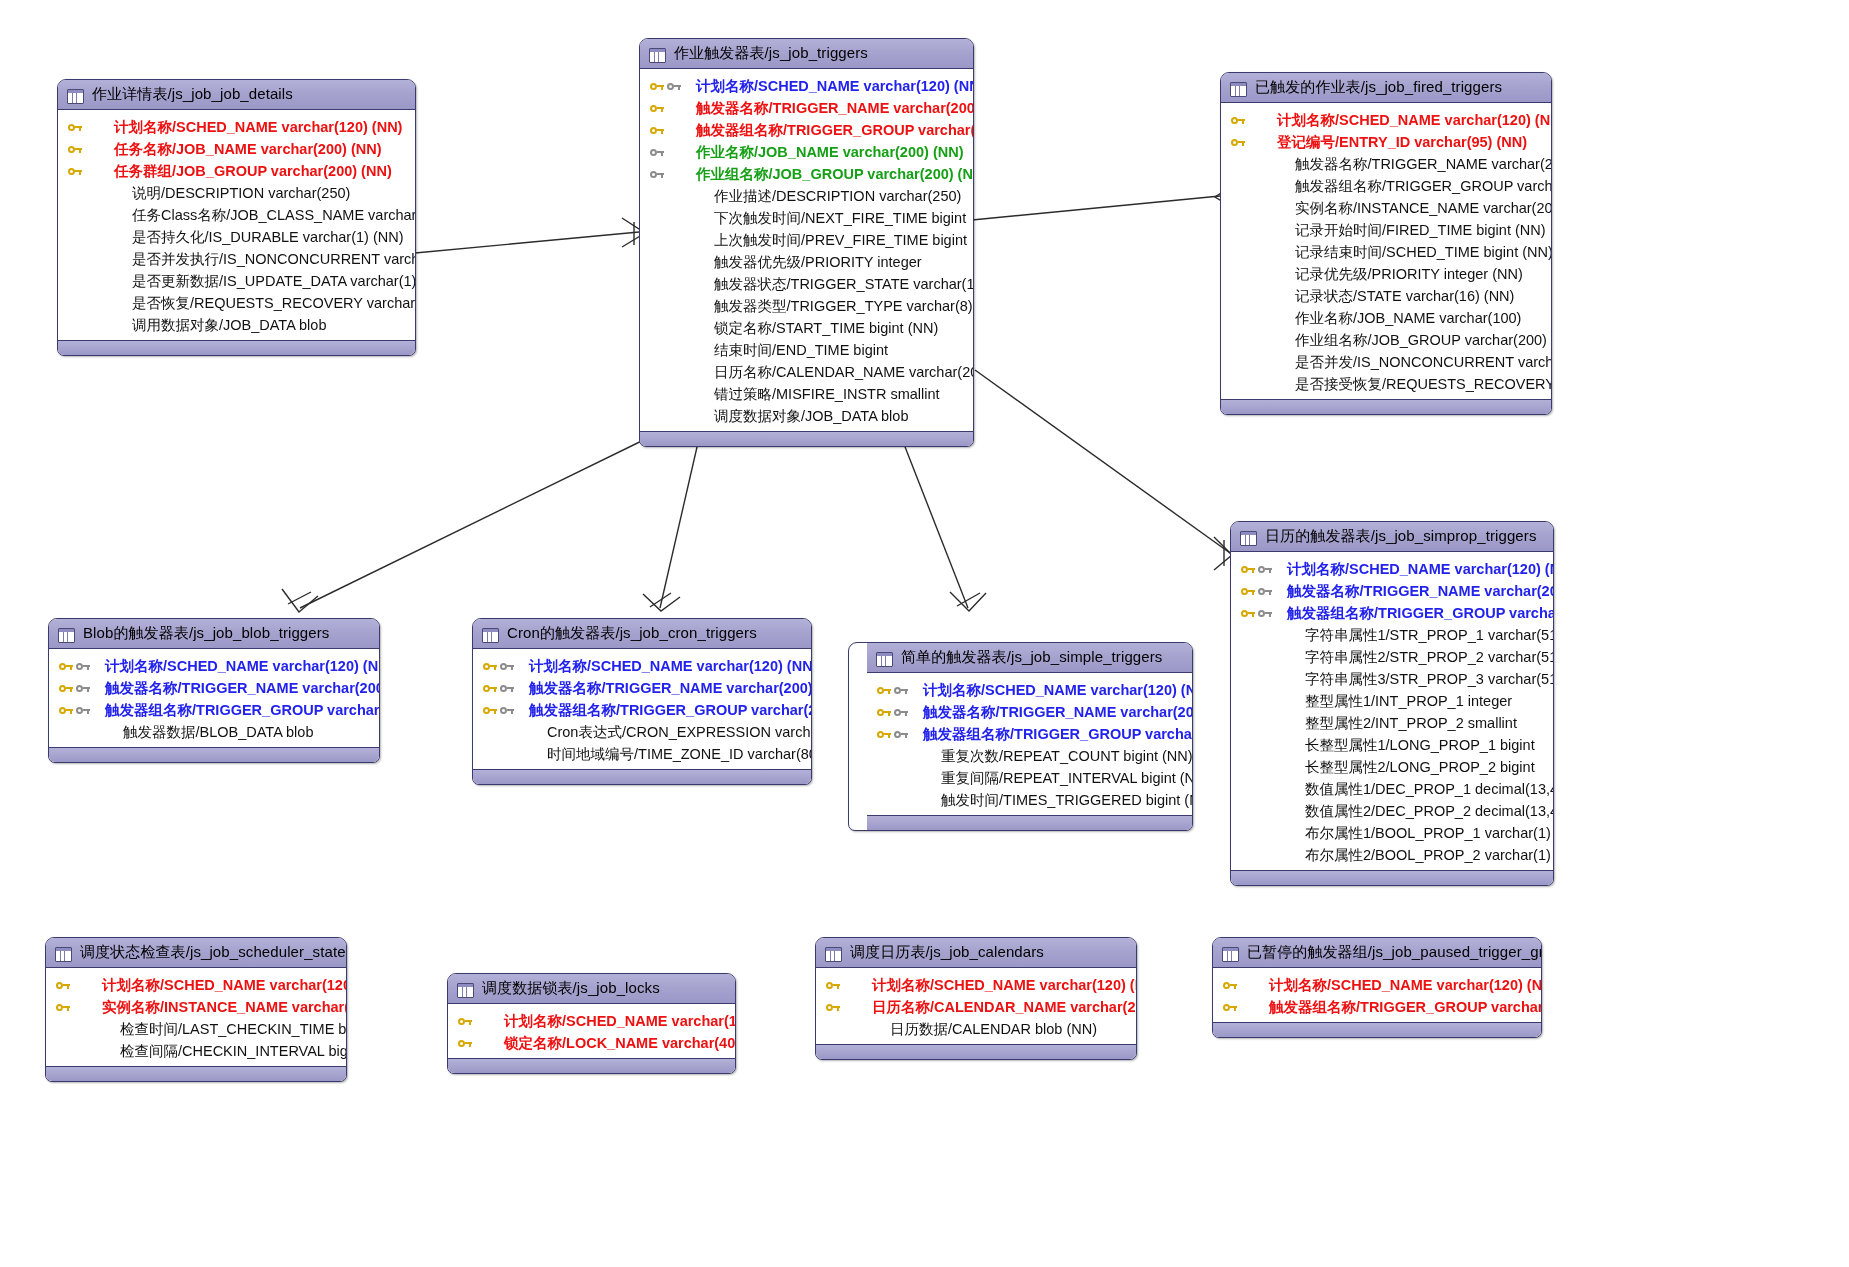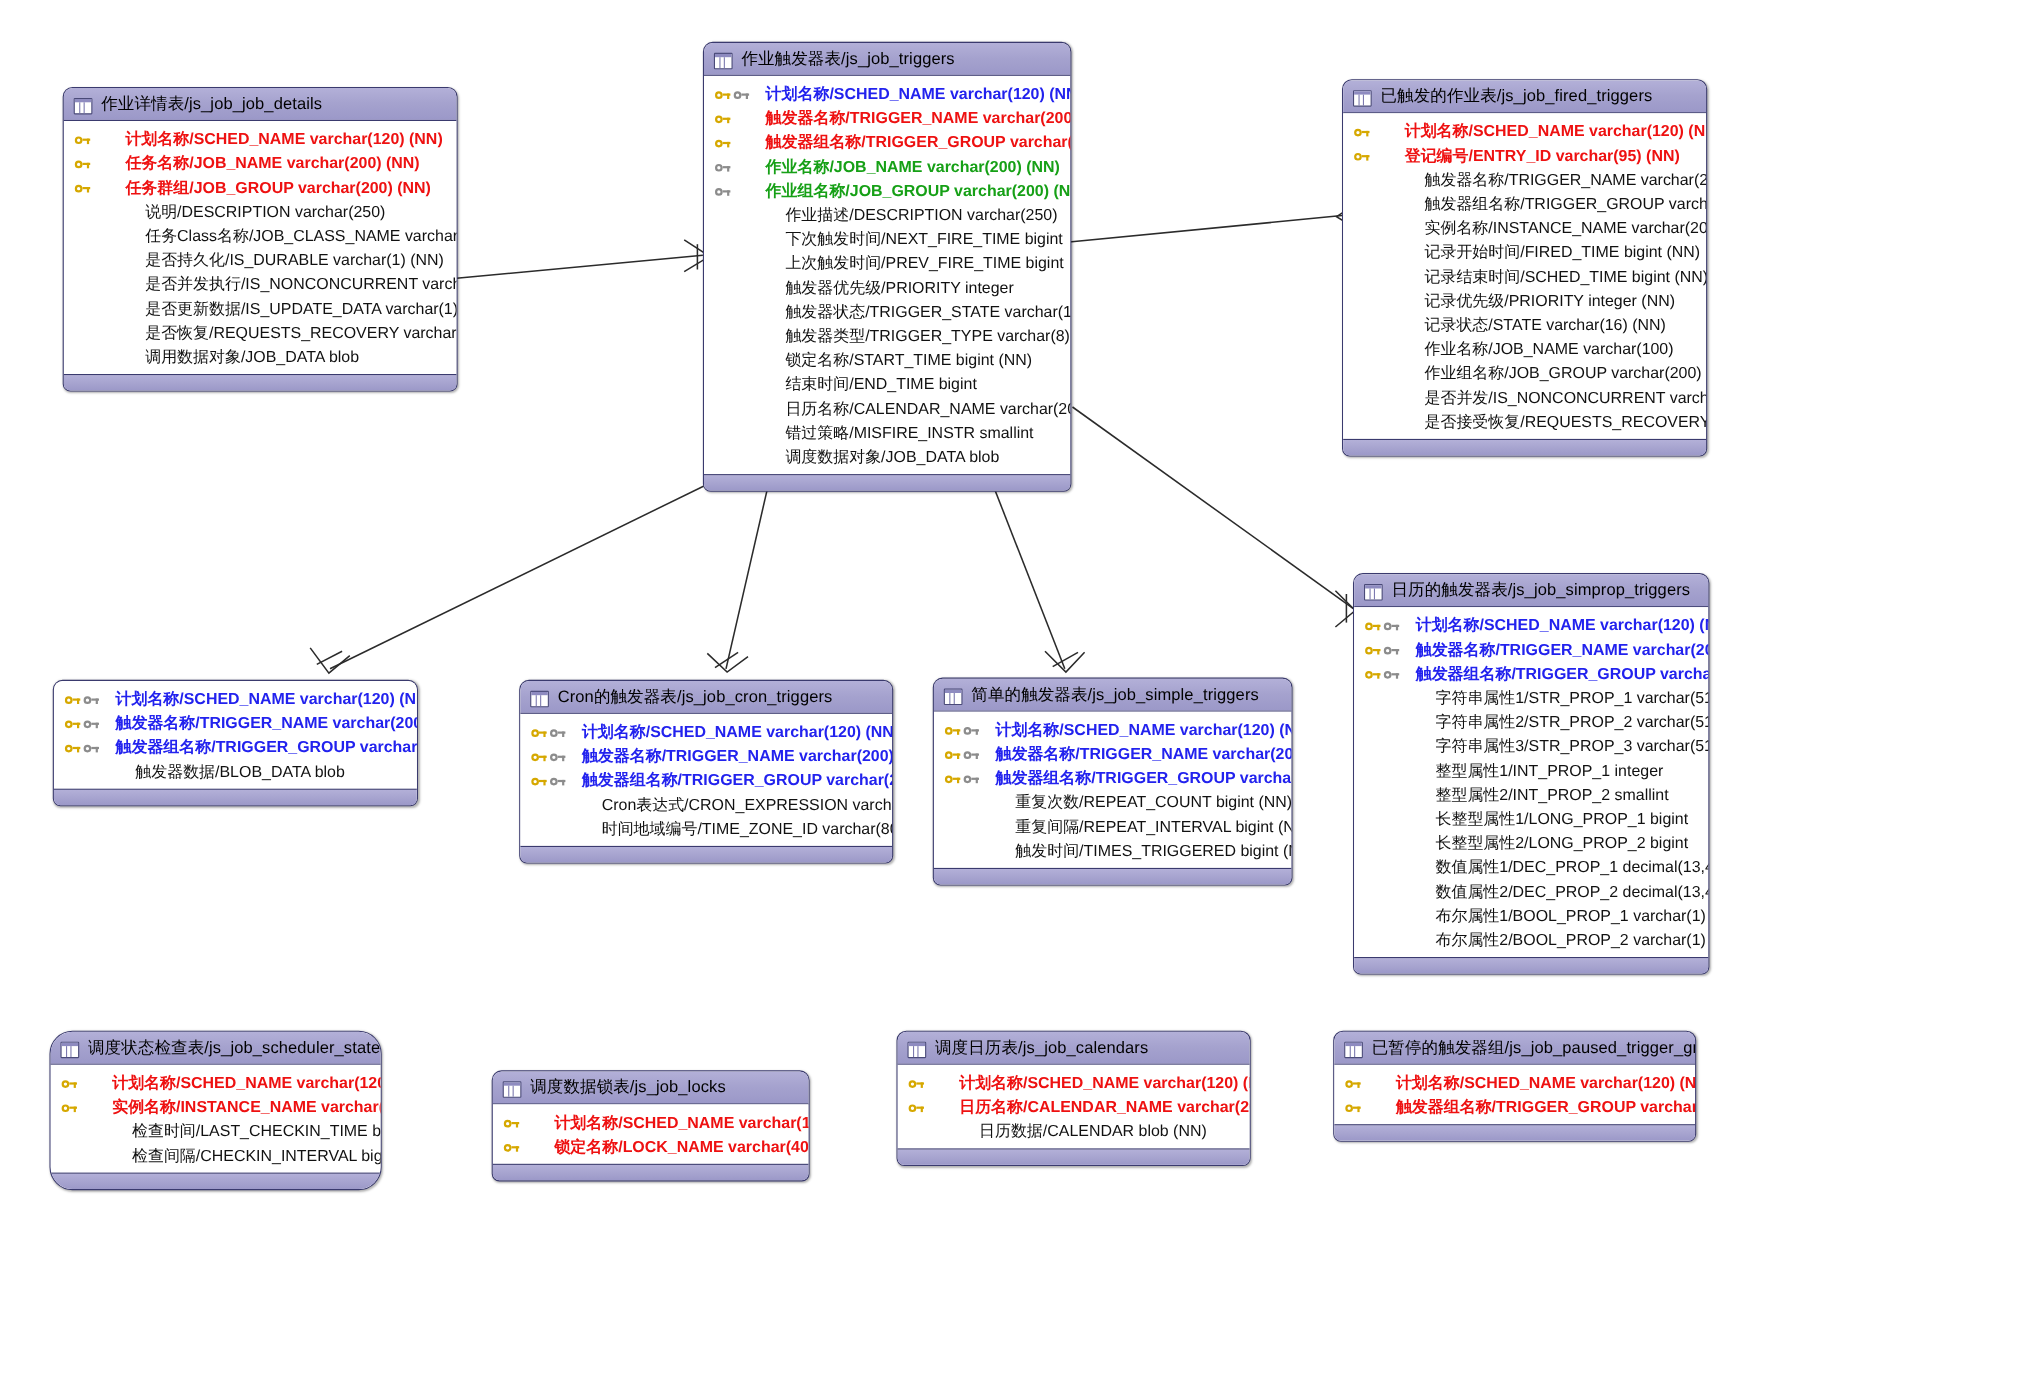--- a/index.html
+++ b/index.html
@@ -414,20 +414,24 @@
             <span class="attr c-black">布尔属性1/BOOL_PROP_1 varchar(1)</span>
           </div>
           <div class="row">
             <span class="keys indent"></span>
             <span class="attr c-black">布尔属性2/BOOL_PROP_2 varchar(1)</span>
           </div>
         </div>
         <div class="foot"></div>
       </div>
       <div class="entity" style="left: 48px; top: 618px; width: 330px;">
+        <div class="hdr">
+          <span class="tblicon"></span>
+          <span class="tname">Blob的触发器表/js_job_blob_triggers</span>
+        </div>
         <div class="body">
           <div class="row">
             <span class="keys">
               <span class="key gold">
                 <i></i>
                 <b></b>
                 <u></u>
               </span>
               <span class="key grey">
                 <i></i>
@@ -529,21 +533,21 @@
             <span class="keys indent"></span>
             <span class="attr c-black">Cron表达式/CRON_EXPRESSION varchar(120) (NN)</span>
           </div>
           <div class="row">
             <span class="keys indent"></span>
             <span class="attr c-black">时间地域编号/TIME_ZONE_ID varchar(80)</span>
           </div>
         </div>
         <div class="foot"></div>
       </div>
-      <div class="entity" style="left: 848px; top: 616px; width: 325px;">
+      <div class="entity" style="left: 848px; top: 642px; width: 325px; padding-left: 18px;">
         <div class="hdr">
           <span class="tblicon"></span>
           <span class="tname">简单的触发器表/js_job_simple_triggers</span>
         </div>
         <div class="body">
           <div class="row">
             <span class="keys">
               <span class="key gold">
                 <i></i>
                 <b></b>
@@ -595,21 +599,21 @@
             <span class="keys indent"></span>
             <span class="attr c-black">重复间隔/REPEAT_INTERVAL bigint (NN)</span>
           </div>
           <div class="row">
             <span class="keys indent"></span>
             <span class="attr c-black">触发时间/TIMES_TRIGGERED bigint (NN)</span>
           </div>
         </div>
         <div class="foot"></div>
       </div>
-      <div class="entity" style="left: 45px; top: 937px; width: 300px; border-radius: 21px;">
+      <div class="entity" style="left: 45px; top: 937px; width: 300px;">
         <div class="hdr">
           <span class="tblicon"></span>
           <span class="tname">调度状态检查表/js_job_scheduler_state</span>
         </div>
         <div class="body">
           <div class="row">
             <span class="keys">
               <span class="key gold">
                 <i></i>
                 <b></b>

